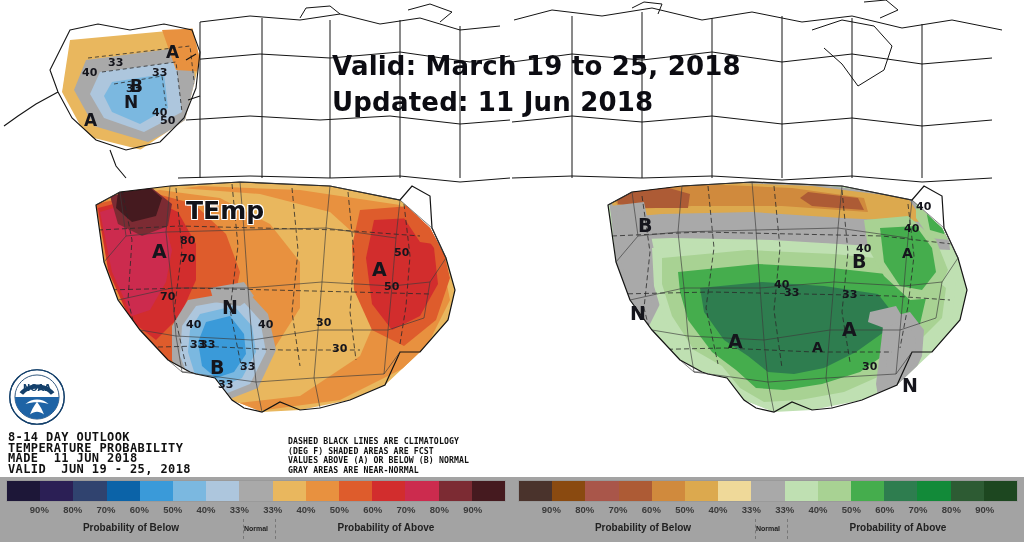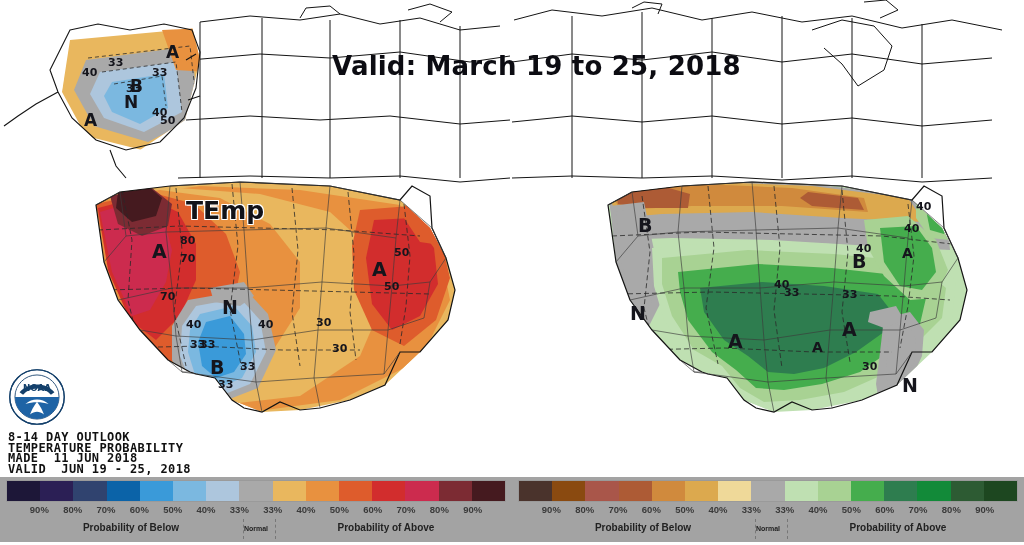--- a/index.html
+++ b/index.html
@@ -193,20 +193,24 @@
       <text x="50" y="40" text-anchor="middle" font-family="DejaVu Sans, sans-serif" font-size="15" font-weight="bold" fill="#14406b">NOAA</text>
       <path d="M30,62 C42,52 58,52 70,62 C58,58 42,58 30,62 Z" fill="#ffffff"></path>
       <path d="M50,58 C44,66 40,74 38,80 C46,74 54,74 62,80 C60,74 56,66 50,58 Z" fill="#ffffff"></path>
       <circle cx="50" cy="50" r="47" fill="none" stroke="#14406b" stroke-width="2"></circle>
     </svg>
 
     <div class="caption" id="temp-caption-left">8-14 DAY OUTLOOK
 TEMPERATURE PROBABILITY
 MADE  11 JUN 2018
 VALID  JUN 19 - 25, 2018</div>
+    <div class="caption" id="temp-caption-right">DASHED BLACK LINES ARE CLIMATOLOGY
+(DEG F) SHADED AREAS ARE FCST
+VALUES ABOVE (A) OR BELOW (B) NORMAL
+GRAY AREAS ARE NEAR-NORMAL</div>
   </div>
 
   <div class="panel right">
     <div class="mapwrap">
       <svg width="512" height="480" viewBox="0 0 512 480">
         <defs>
           <clipPath id="usClipP">
               <path d="M96,205 L120,192 L170,186 L240,182 L330,186 L400,200 L430,228 L446,258 L455,290 L448,320 L420,352 L385,385 L350,400 L300,410 L262,412 L232,400 L215,378 L190,372 L168,360 L140,330 L118,300 L104,262 Z"></path>
             </clipPath>
         </defs>
@@ -291,20 +295,21 @@
           <text x="390" y="258">A</text>
             <text x="300" y="352">A</text>
         </g>
       </svg>
     </div>
 
   </div>
 
   <div class="headline">
     <div>Valid: March 19 to 25, 2018</div>
+    <div>Updated: 11 Jun 2018</div>
   </div>
 
   <div class="legend left">
     <div class="bar" id="bar-temp">
         <span style="background: rgb(29, 23, 56);"></span>
         <span style="background: rgb(43, 31, 85);"></span>
         <span style="background: rgb(48, 67, 111);"></span>
         <span style="background: rgb(11, 99, 168);"></span>
         <span style="background: rgb(58, 154, 217);"></span>
         <span style="background: rgb(123, 184, 224);"></span>

